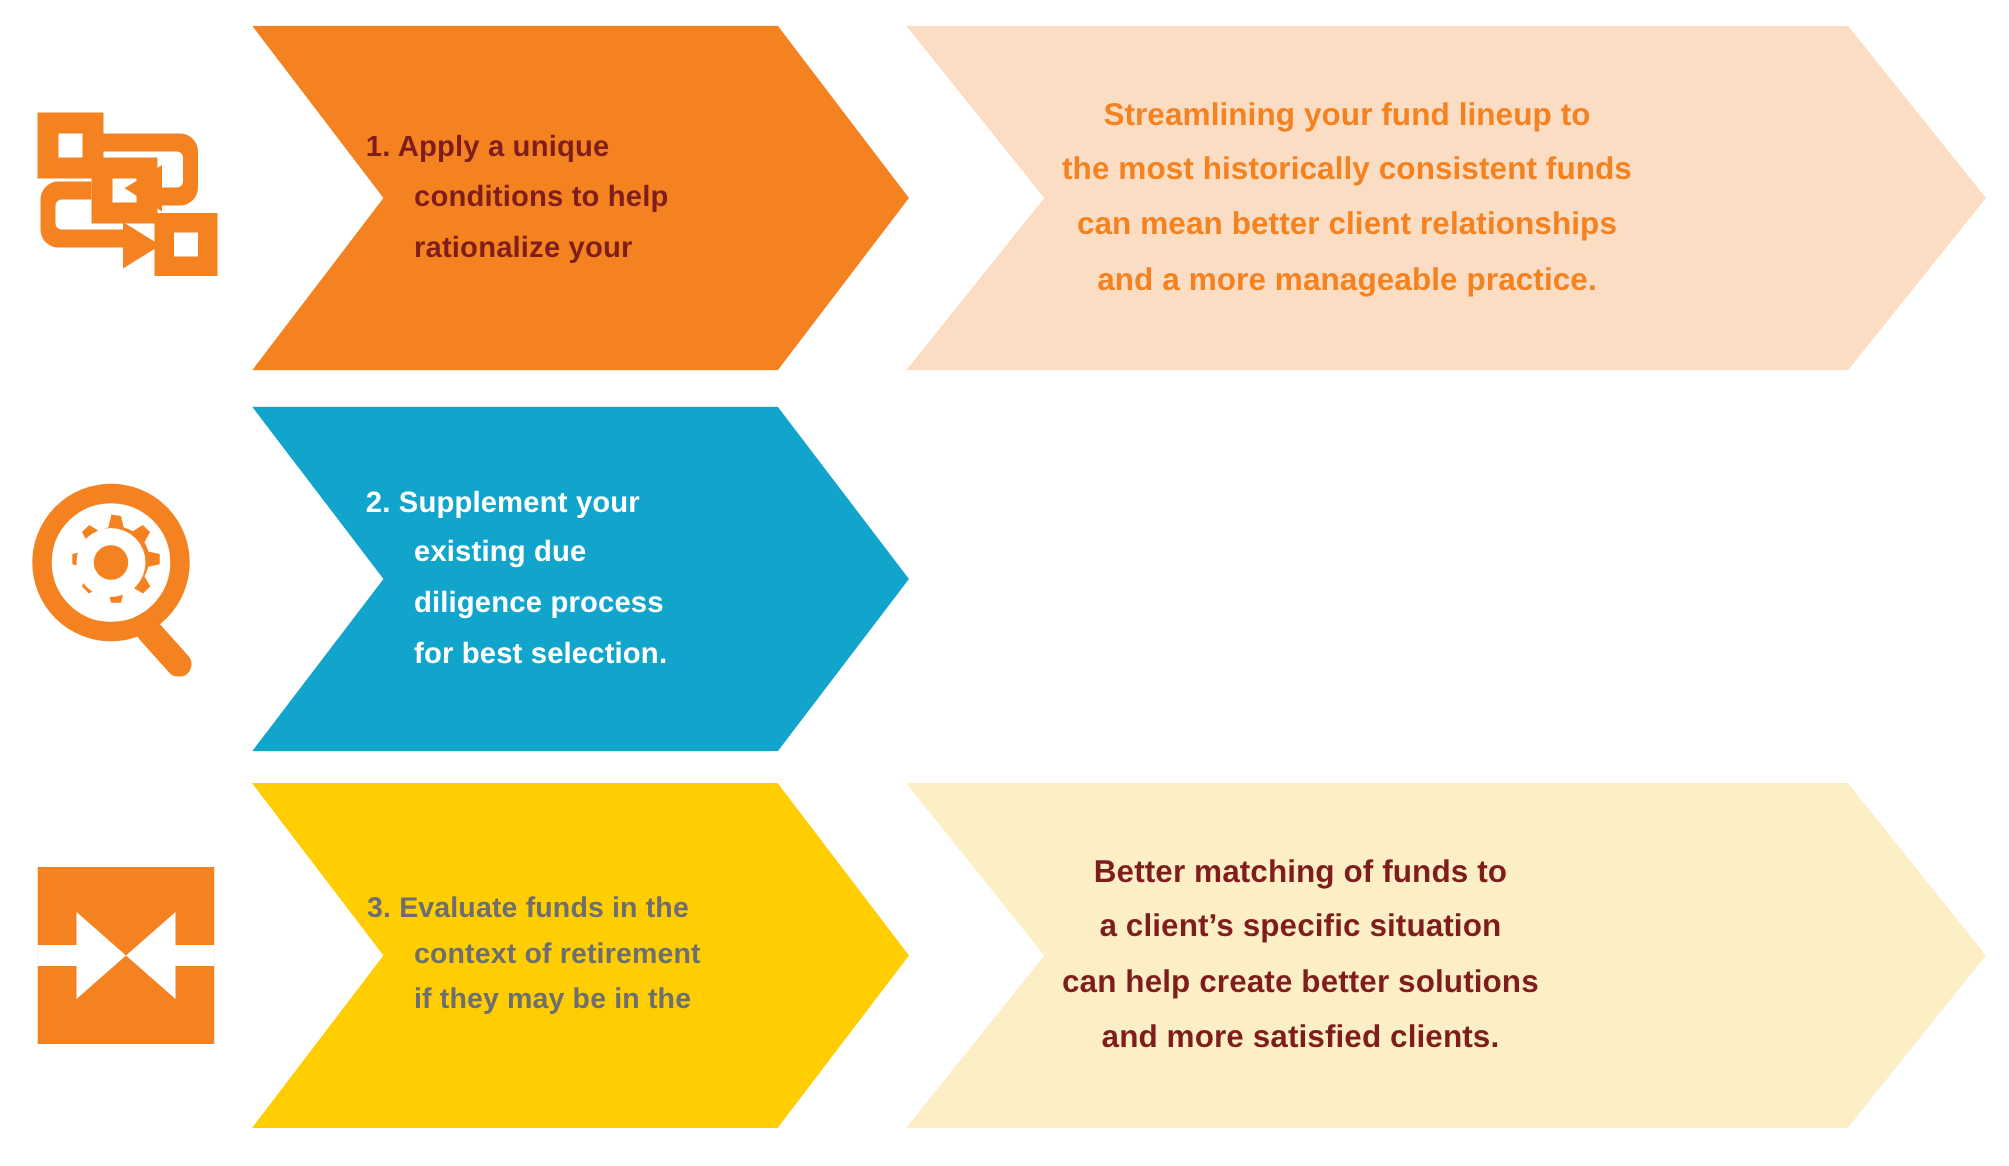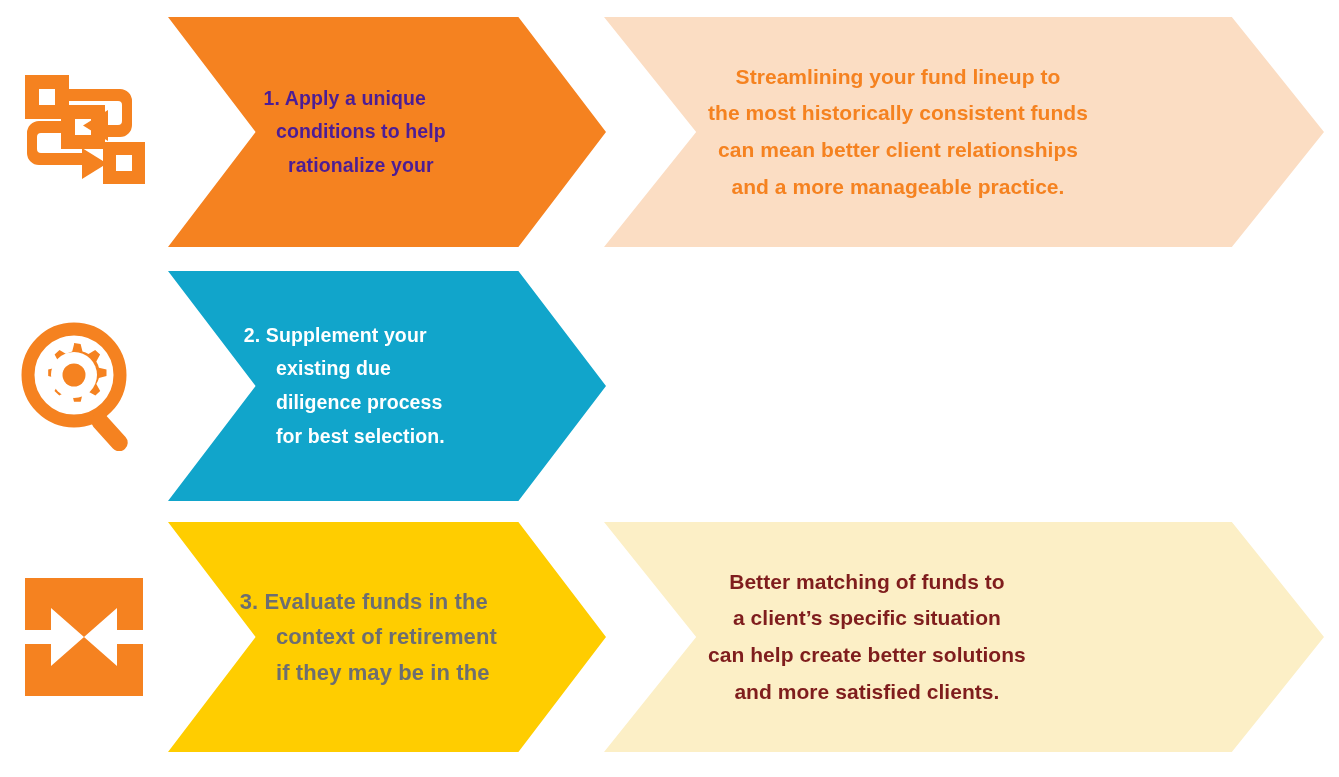--- a/index.html
+++ b/index.html
@@ -113,21 +113,21 @@
           <path d="M42 51 h-22 a12 12 0 0 0 -12 12 v20 a12 12 0 0 0 12 12 h51 v-12 h-49 a4 4 0 0 1 -4 -4 v-12 a4 4 0 0 1 4 -4 h20 z"></path>
 
           <path d="M63 78 v31 l25 -15.5 z"></path>
 
           <path d="M84 72 h42 v42 h-42 z M97 85 h16 v16 h-16 z" fill-rule="evenodd"></path>
         </g>
       </svg>
     </div>
 
     <div class="step-chevron" style="background: rgb(245, 130, 32);">
-      <div class="step-text" style="color: #4c1d95; text-align: center;">
+      <div class="step-text" style="color: #7f1d1d;">
           <div class="line"><span class="num" style="margin-left: -1.65em;">1. </span>Apply a unique</div>
           <div class="line">conditions to help</div>
           <div class="line">rationalize your</div>
         </div>
     </div>
 
     <div class="outcome-panel" style="background: rgb(251, 221, 195);">
       <div class="outcome-text" style="color: rgb(245, 130, 32);">
           <div class="line">Streamlining your fund lineup to</div>
           <div class="line">the most historically consistent funds</div>
@@ -172,21 +172,21 @@
       <svg width="118" height="118" viewBox="0 0 118 118" aria-hidden="true">
         <rect x="0" y="0" width="118" height="118" fill="#F58220"></rect>
 
         <path d="M-2 52 h28 v-22 l33 29 -33 29 v-22 h-28 z" fill="#FFFFFF"></path>
 
         <path d="M120 52 h-28 v-22 l-33 29 33 29 v-22 h28 z" fill="#FFFFFF"></path>
       </svg>
     </div>
 
     <div class="step-chevron" style="background: rgb(255, 205, 0);">
-      <div class="step-text" style="color: rgb(109, 110, 113); line-height: 1.62; font-size: 22px;">
+      <div class="step-text" style="color: rgb(109, 110, 113); line-height: 1.62; font-size: 19px;">
           <div class="line"><span class="num" style="margin-left: -1.65em;">3. </span>Evaluate funds in the</div>
           <div class="line">context of retirement</div>
           <div class="line">if they may be in the</div>
         </div>
     </div>
 
     <div class="outcome-panel" style="background: rgb(252, 239, 198);">
       <div class="outcome-text" style="color: #7f1d1d;">
           <div class="line">Better matching of funds to</div>
           <div class="line">a client’s specific situation</div>

